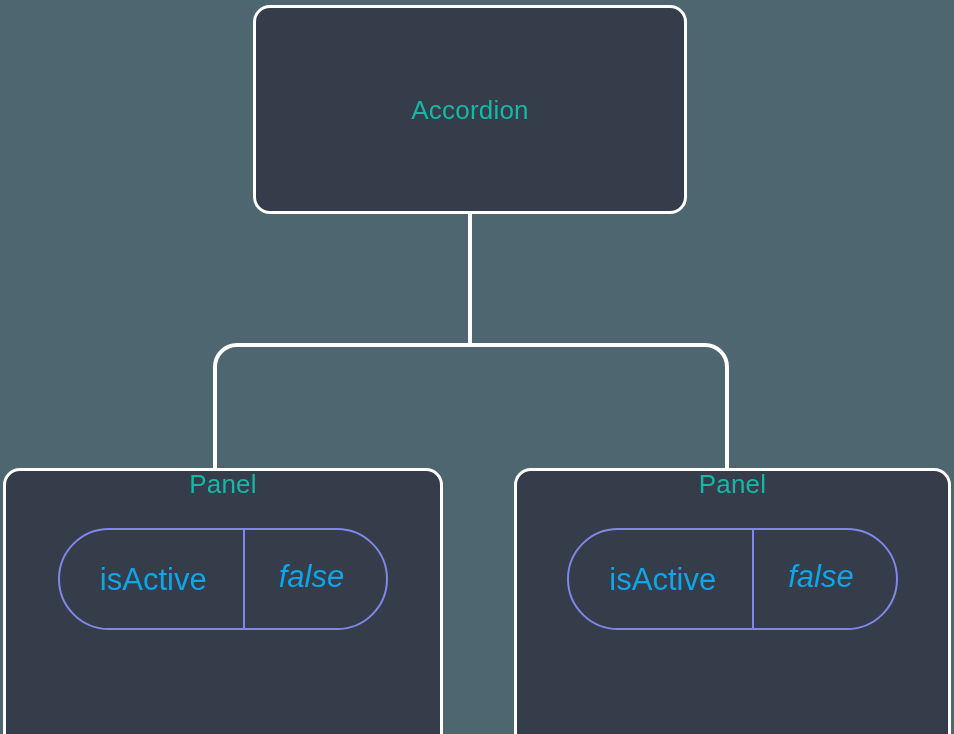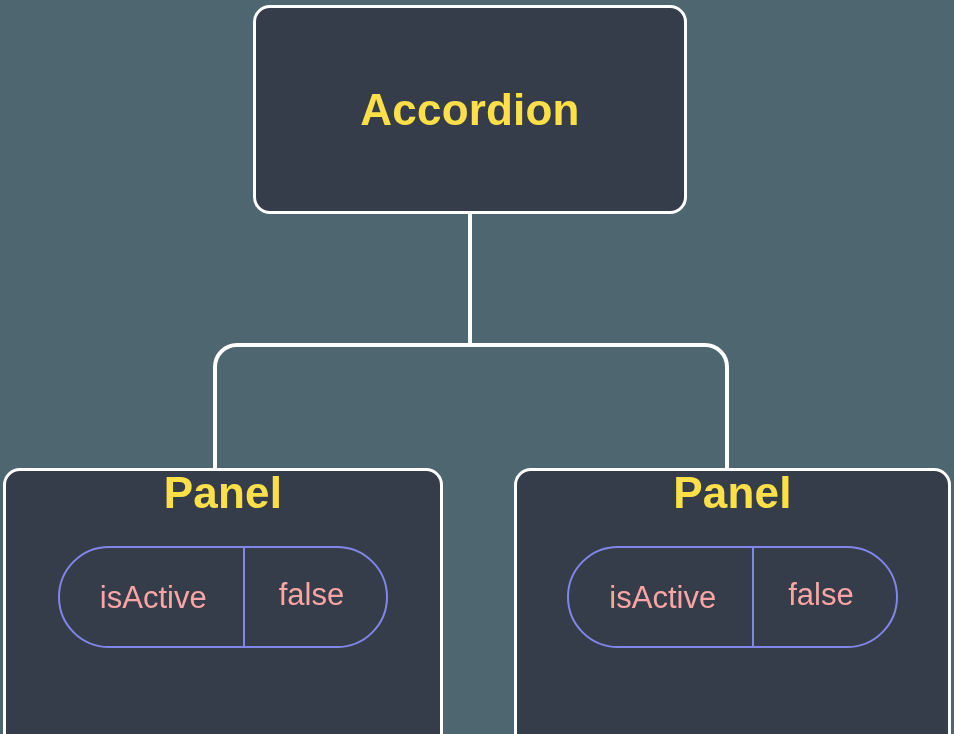--- a/index.html
+++ b/index.html
@@ -64,23 +64,23 @@
   }
   #node-panel-1 {
     left: 514px;
     top: 468px;
     width: 437px;
     height: 290px;
     justify-content: flex-start;
   }
 
   .node-title {
-    color: #fde047;
-    font-size: 44px;
-    font-weight: 700;
+    color: #14b8a6;
+    font-size: 26px;
+    font-weight: 400;
     letter-spacing: 0.2px;
     line-height: 1;
     white-space: nowrap;
   }
   #node-panel-0 .node-title,
   #node-panel-1 .node-title {
   }
 
   
   .state-pill {
@@ -92,31 +92,32 @@
     display: flex;
     align-items: stretch;
     background: transparent;
     overflow: hidden;
   }
   .pill-key,
   .pill-value {
     display: flex;
     align-items: center;
     justify-content: center;
-    color: #fca5a5;
+    color: #0ea5e9;
     font-size: 31px;
     line-height: 1;
     white-space: nowrap;
   }
   .pill-key {
     padding: 0 36px 0 40px;
   }
   .pill-value {
     padding: 0 42px 6px 34px;
     border-left: 2px solid #8187e8;
+    font-style: italic;
   }
 </style>
 </head>
 <body>
 
 <div id="canvas">
 
   <svg id="connectors" viewBox="0 0 954 734" width="954" height="734" fill="none" aria-hidden="true">
     <path d="M470 211 L470 345" stroke="#ffffff" stroke-width="4" stroke-linecap="butt"></path>
     <path d="M470 345 L237 345 A22 22 0 0 0 215 367 L215 470" stroke="#ffffff" stroke-width="4" stroke-linecap="butt"></path>

